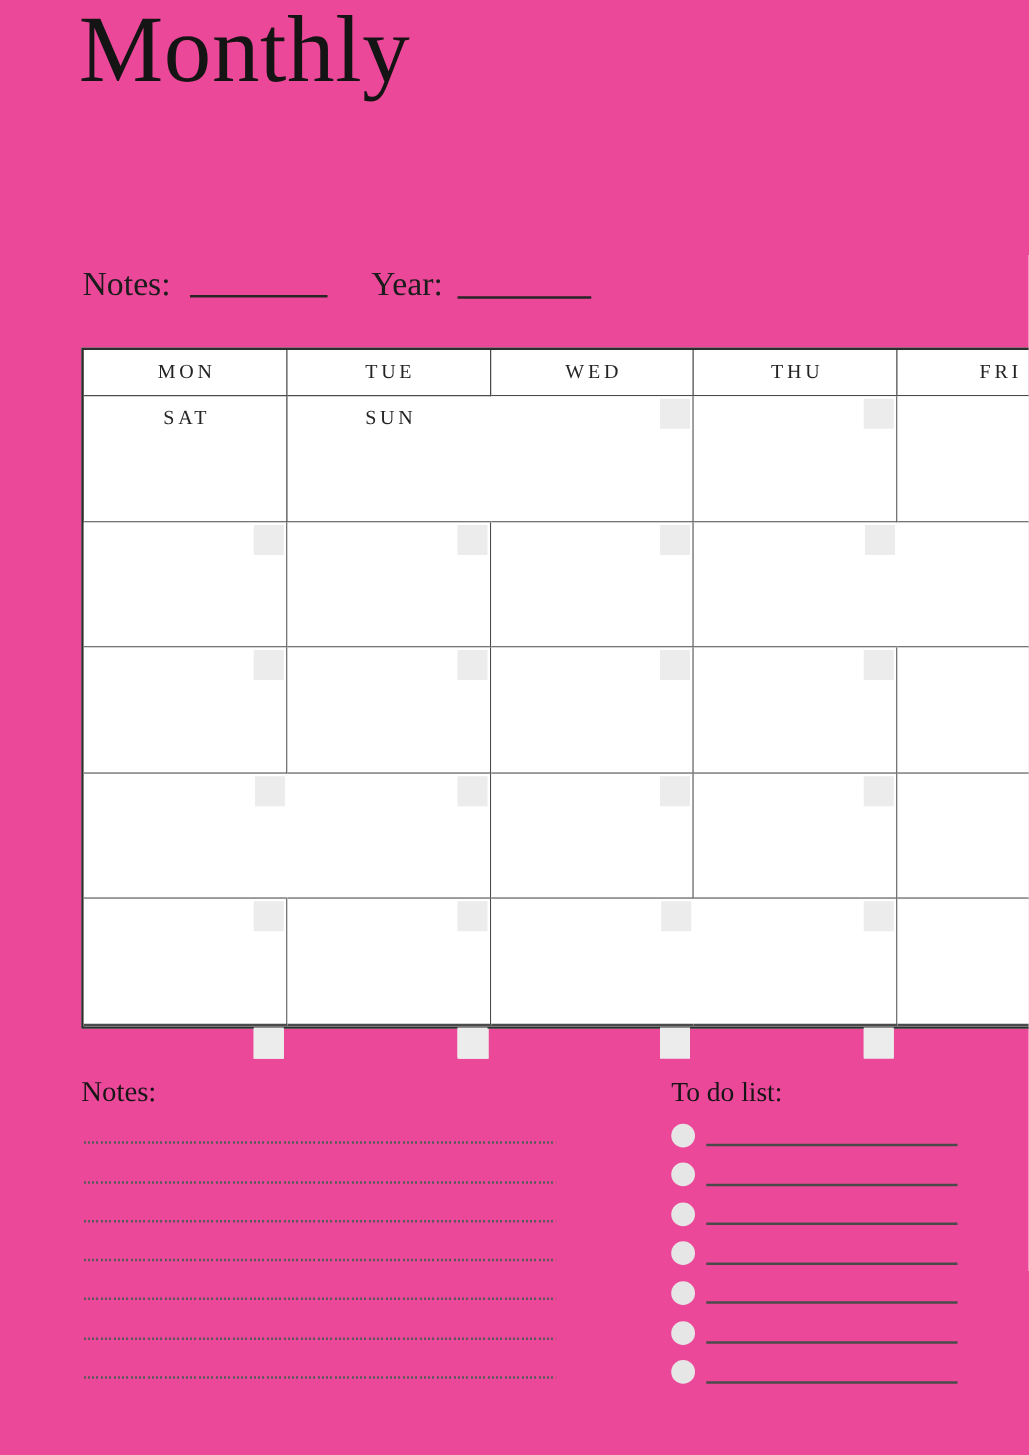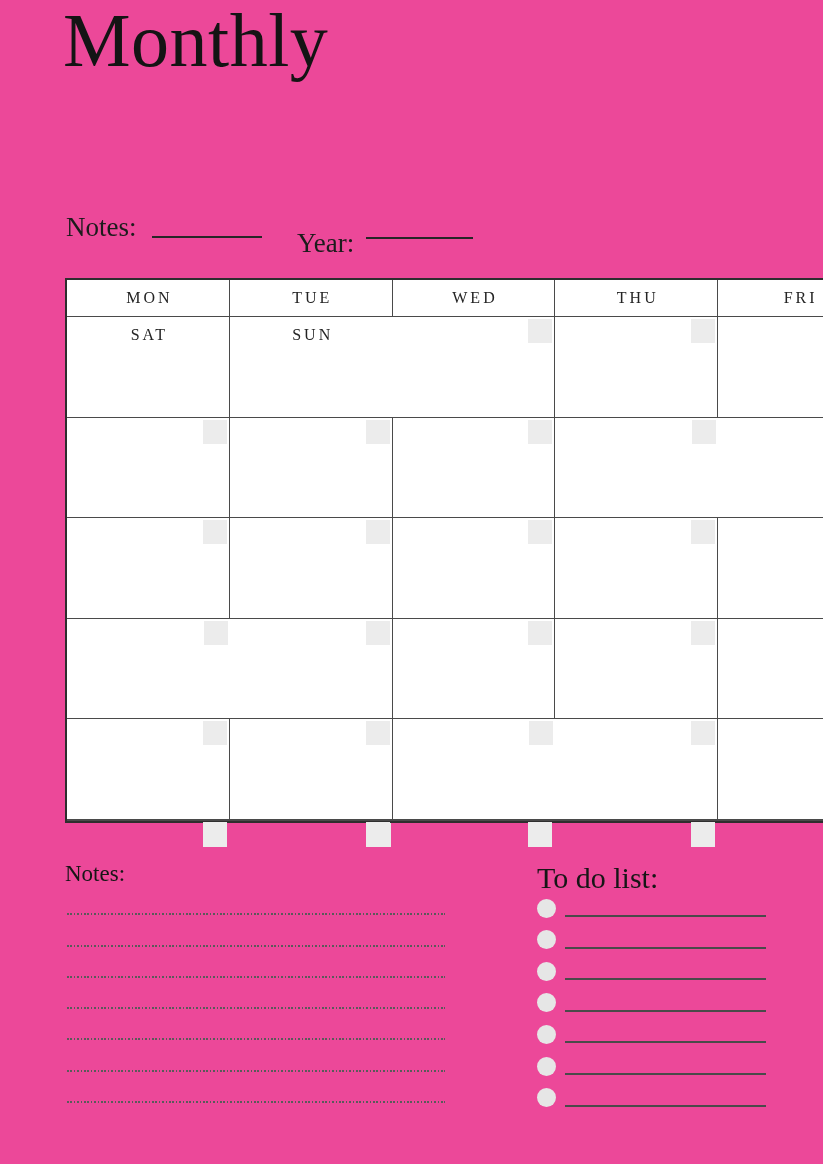--- a/index.html
+++ b/index.html
@@ -17,21 +17,21 @@
   .page{position:relative;width:823px;height:1164px;background:#ec4899;overflow:hidden;}
 
   
   .title{position:absolute;left:63px;top:-8px;font-size:76px;line-height:97px;
          letter-spacing:0.5px;color:#141414;}
   .title span{display:block;}
 
   
   .field-label{position:absolute;font-size:27px;color:#1c1c1c;}
   .month-label{left:66px;top:212px;}
-  .year-label{left:297px;top:228px;}
+  .year-label{left:297px;top:212px;}
   .fill-line{position:absolute;height:0;border-bottom:2px solid #262626;}
   .month-line{left:152px;top:236px;width:110px;}
   .year-line{left:366px;top:237px;width:107px;}
 
   
   .cal{position:absolute;left:65px;top:278px;width:818px;height:545px;
        display:grid;grid-template-columns:repeat(5,1fr);
        grid-template-rows:37px repeat(5,1fr);
        border:2px solid var(--grid-border);background:#fff;}
   .cal-head{border-right:1.4px solid var(--grid-inner);
@@ -46,21 +46,21 @@
           background:var(--marker-color);}
 
   
   .notes-heading{position:absolute;left:65px;top:861px;font-size:23px;color:#161616;}
   .notes-lines{position:absolute;left:67px;top:884px;width:378px;}
   .note-line{height:31.3px;position:relative;}
   .note-line::after{content:"";position:absolute;left:0;right:0;bottom:0;height:2px;
           background-image:repeating-linear-gradient(to right,var(--dot-color) 0 1.6px,transparent 1.6px 3.4px);}
 
   
-  .todo-heading{position:absolute;left:537px;top:861px;font-size:30px;color:#161616;}
+  .todo-heading{position:absolute;left:537px;top:861px;font-size:22px;color:#161616;}
   .todo-list{position:absolute;left:537px;top:886px;width:229px;}
   .todo-row{display:flex;align-items:flex-end;height:31.6px;}
   .todo-bullet{width:19px;height:19px;border-radius:50%;background:var(--bullet-color);
                flex:0 0 auto;}
   .todo-line{flex:1;margin-left:9px;border-bottom:2px solid var(--rule-color);
              height:0;margin-bottom:0.5px;}
 </style>
 </head>
 <body>
 

